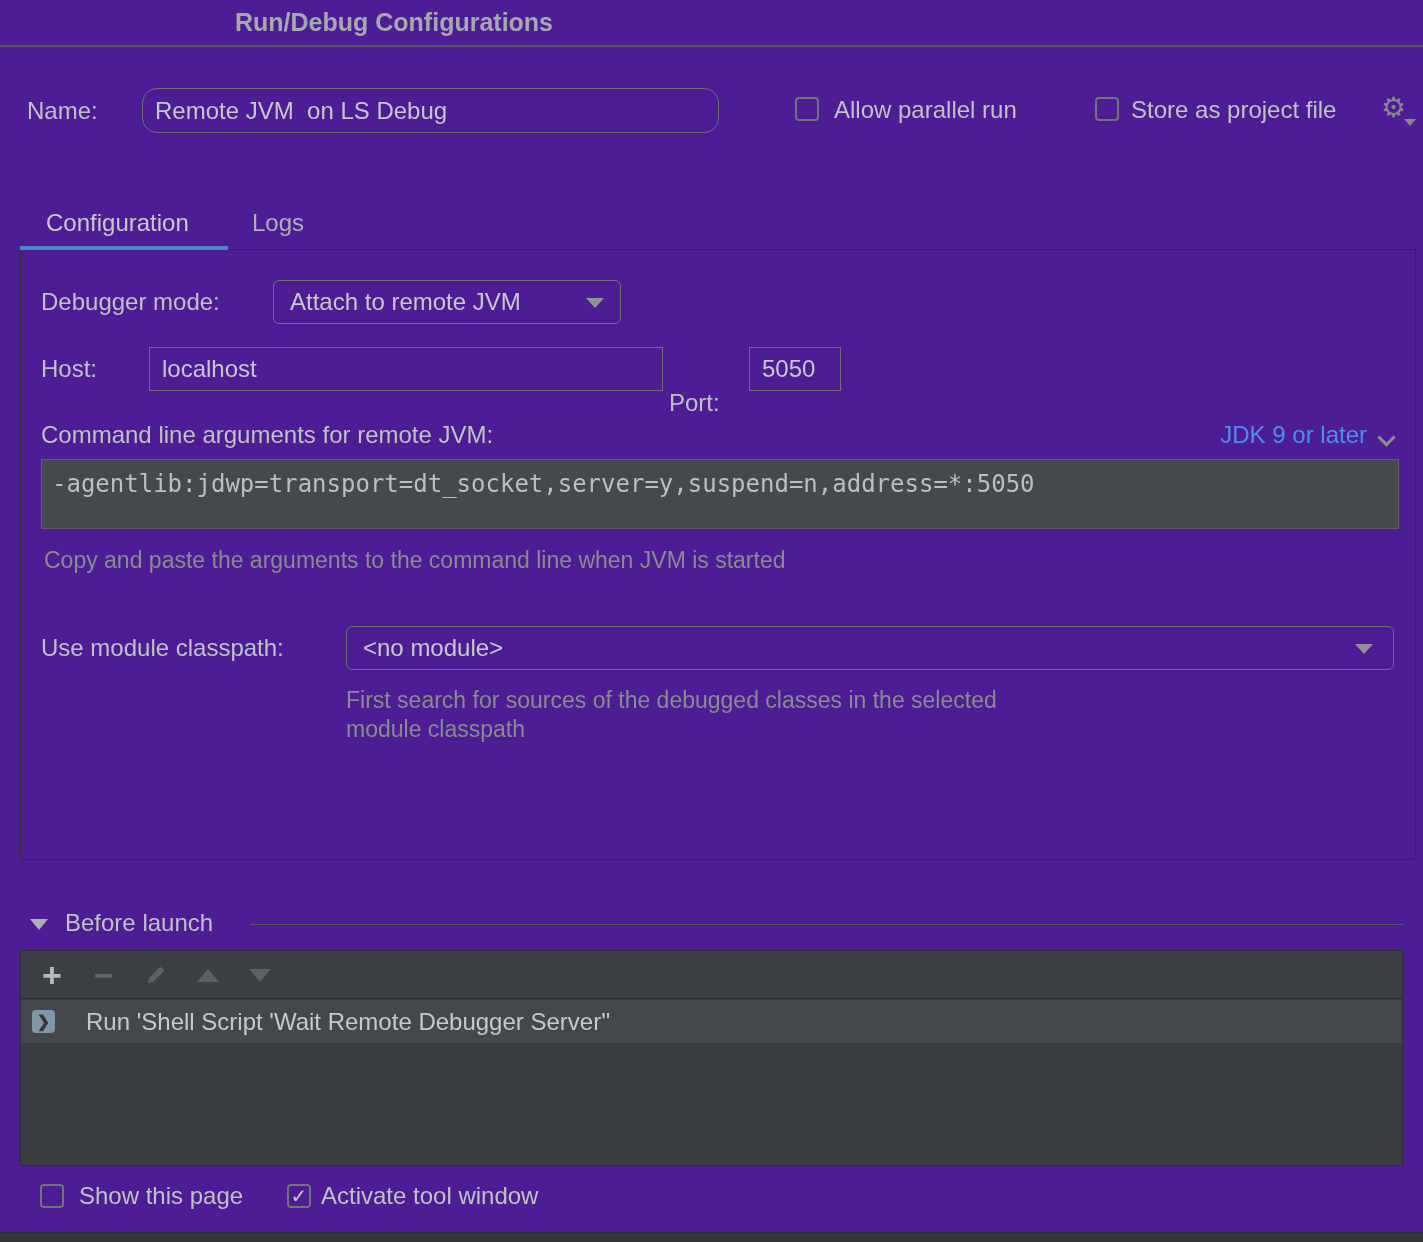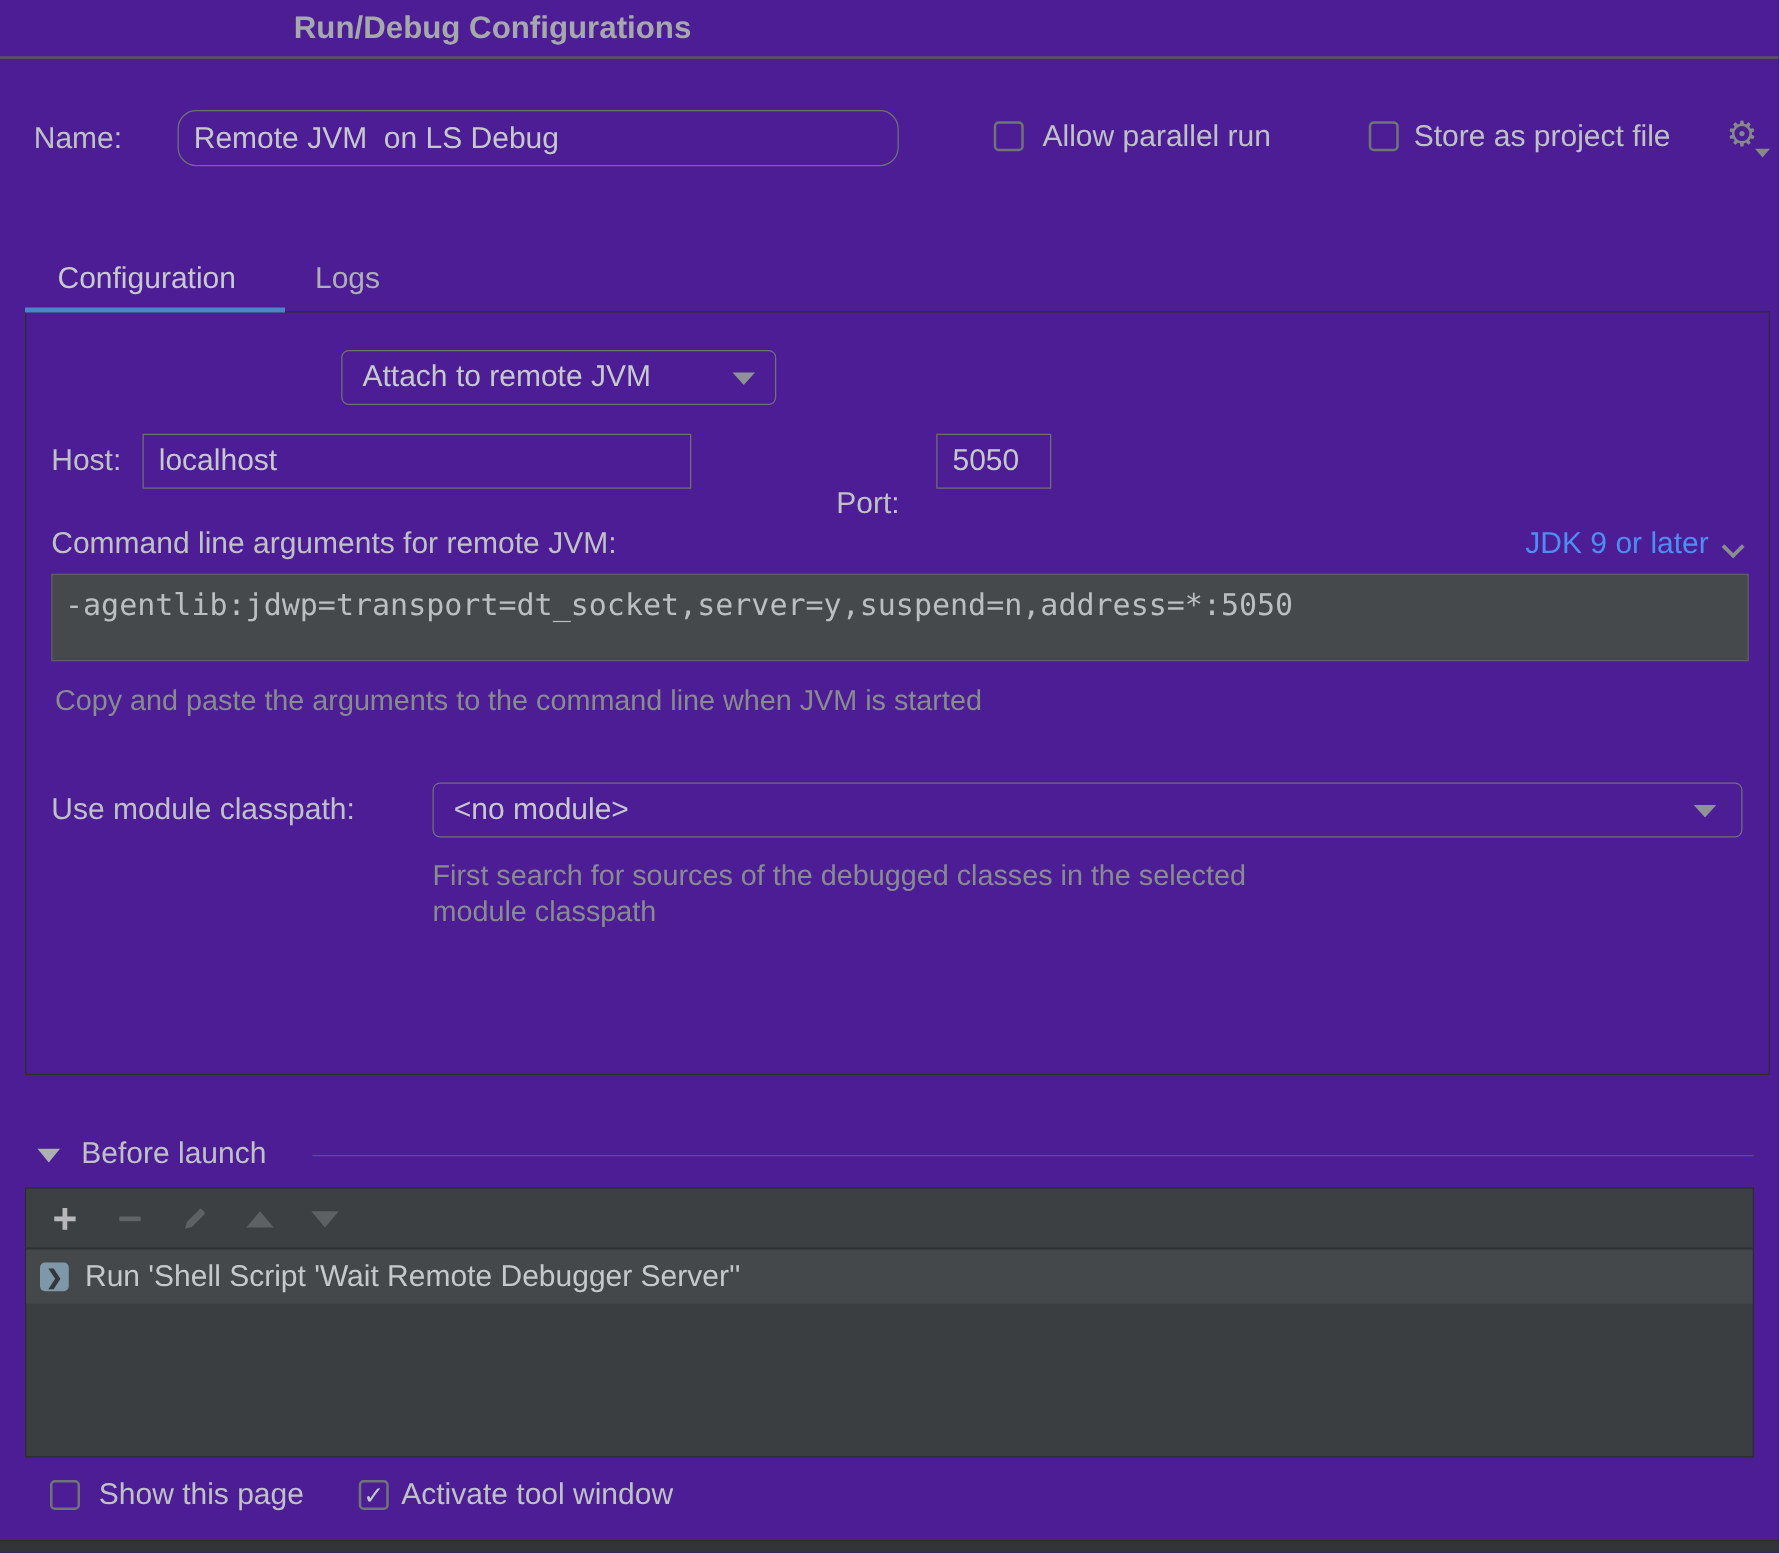--- a/index.html
+++ b/index.html
@@ -27,21 +27,21 @@
   
   .tab{position:absolute;top:200px;height:46px;line-height:46px;font-size:24px;cursor:pointer;}
   .tab.active{color:#c7cacc;}
   .tab.inactive{color:#aeb1b3;}
   .tab-underline{position:absolute;left:20px;top:246px;width:208px;height:4px;background:#4a87c8;}
   
   .panel{position:absolute;left:20px;top:249px;width:1396px;height:611px;border:1px solid #2c2e30;box-sizing:border-box;}
   .dbg-label{position:absolute;left:20px;top:30px;height:44px;line-height:44px;}
   .dbg-combo{left:252px;top:30px;width:348px;height:44px;}
   .host-label{position:absolute;left:20px;top:97px;height:44px;line-height:44px;}
-  .host-field{left:93px;top:97px;width:439px;height:44px;}
+  .host-field{left:128px;top:97px;width:514px;height:44px;}
   .port-label{position:absolute;left:648px;top:97px;height:44px;line-height:44px;margin-top:34px;}
   .port-field{left:728px;top:97px;width:92px;height:44px;}
   .cmd-label{position:absolute;left:20px;top:170px;height:30px;line-height:30px;}
   .jdk-link{position:absolute;right:48px;top:170px;height:30px;line-height:30px;font-size:24px;color:#4e8df2;cursor:pointer;}
   .jdk-chevron{position:absolute;right:22px;top:181px;width:10px;height:10px;border-right:3px solid #8a8d8f;border-bottom:3px solid #8a8d8f;transform:rotate(45deg);}
   .args-box{position:absolute;left:20px;top:209px;width:1358px;height:70px;background:#46494c;border:1px solid #5d6062;box-sizing:border-box;font-family:"DejaVu Sans Mono",monospace;font-size:24px;color:#bcbfc1;padding:10px 10px;white-space:nowrap;overflow:hidden;}
   .cmd-hint{position:absolute;left:23px;top:297px;font-size:23px;color:#888c8e;}
   .mod-label{position:absolute;left:20px;top:376px;height:44px;line-height:44px;}
   .mod-combo{left:325px;top:376px;width:1048px;height:44px;}
   .mod-hint{position:absolute;left:325px;top:436px;font-size:23px;color:#888c8e;line-height:29px;}
@@ -55,21 +55,21 @@
   .tb-btn{position:absolute;top:0;width:34px;height:48px;display:flex;align-items:center;justify-content:center;cursor:pointer;}
   .tb-plus{left:14px;font-size:34px;color:#b6b8ba;font-weight:bold;}
   .tb-minus{left:66px;font-size:34px;color:#606466;font-weight:bold;}
   .tb-edit{left:118px;}
   .tb-up{left:170px;}
   .tb-down{left:222px;}
   .tb-tri-up{width:0;height:0;border-left:11px solid transparent;border-right:11px solid transparent;border-bottom:13px solid #5d6163;}
   .tb-tri-down{width:0;height:0;border-left:11px solid transparent;border-right:11px solid transparent;border-top:13px solid #5d6163;}
   .bl-row{position:absolute;left:0;top:49px;width:100%;height:43px;background:#44484b;display:flex;align-items:center;}
   .run-badge{margin-left:11px;width:23px;height:23px;border-radius:4px;background:#7e97a9;color:#33373a;font-size:16px;font-weight:bold;display:flex;align-items:center;justify-content:center;}
-  .bl-row-text{margin-left:13px;font-size:24px;color:#c6c9cb;}
+  .bl-row-text{margin-left:31px;font-size:24px;color:#c6c9cb;}
   
   .cb1{left:40px;top:1184px;}
   .cb1-label{left:79px;top:1182px;}
   .cb2{left:287px;top:1184px;}
   .cb2-label{left:321px;top:1182px;text-align:right;}
   .bottom-bar{position:absolute;left:0;top:1232px;width:100%;height:10px;background:#323538;border-top:1px solid #292c2e;box-sizing:border-box;}
 </style>
 </head>
 <body>
 
@@ -90,20 +90,21 @@
   <div class="gear">
     <span>⚙</span>
     <span class="mini"></span>
   </div>
 
   <div class="tab active" style="left:46px;">Configuration</div>
   <div class="tab inactive" style="left:252px;">Logs</div>
 
   <div class="panel">
 
+    <div class="label dbg-label">Debugger mode:</div>
     <div class="combo dbg-combo">
       <span>Attach to remote JVM</span>
       <span class="arrow"></span>
     </div>
 
     <div class="label host-label">Host:</div>
     <input class="field host-field" value="localhost" style="">
 
     <div class="label port-label">Port:</div>
     <input class="field port-field" value="5050" style="">

